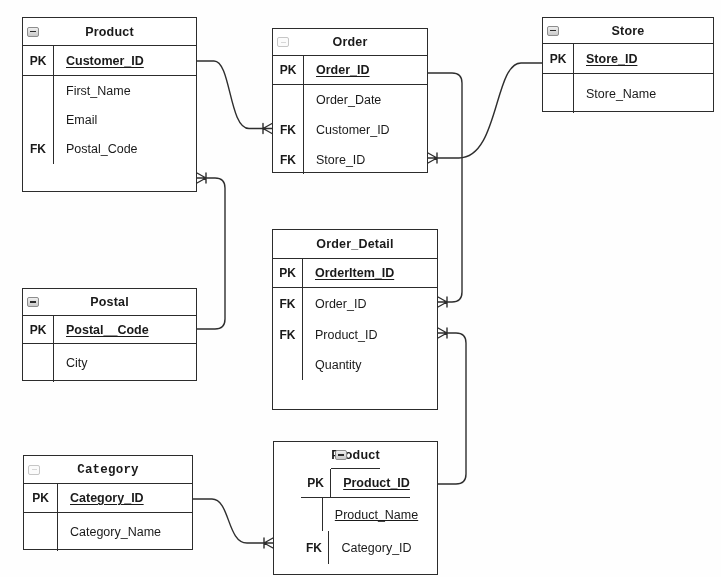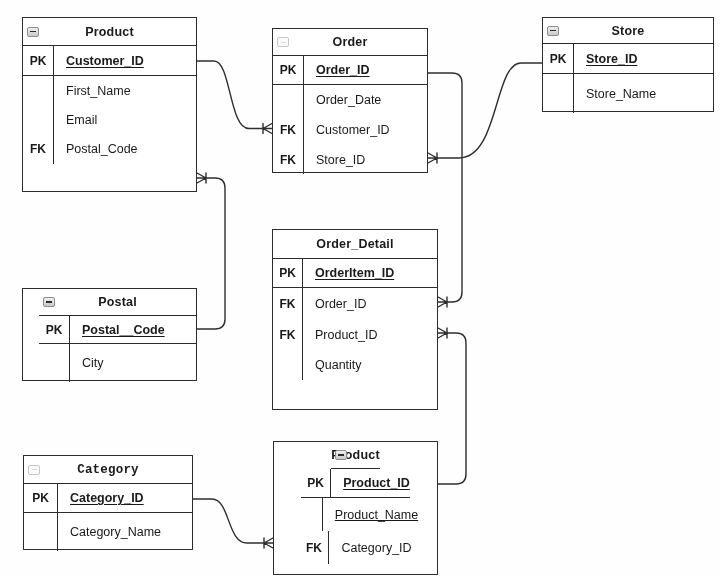--- a/index.html
+++ b/index.html
@@ -161,21 +161,21 @@
     <div class="t-row" style="height:31px;">
       <span class="t-key" style="width:30px;">FK</span>
       <span class="t-val">Product_ID</span>
     </div>
     <div class="t-row" style="height:30px;">
       <span class="t-key" style="width:30px;"></span>
       <span class="t-val">Quantity</span>
     </div>
   </div>
 
-  <div class="etable" style="left:22px;top:288px;width:175px;height:93px;padding-left:16px;">
+  <div class="etable" style="left:22px;top:288px;width:175px;height:93px;">
     <div class="t-header" style="height:27px;">
       <span class="collapse-icon">
           <span class="minus-line"></span>
         </span>
       <span class="t-title">Postal</span>
     </div>
     <div class="t-row pk" style="height:28px;">
       <span class="t-key" style="width:31px;">PK</span>
       <span class="t-val pkval">Postal__Code</span>
     </div>

